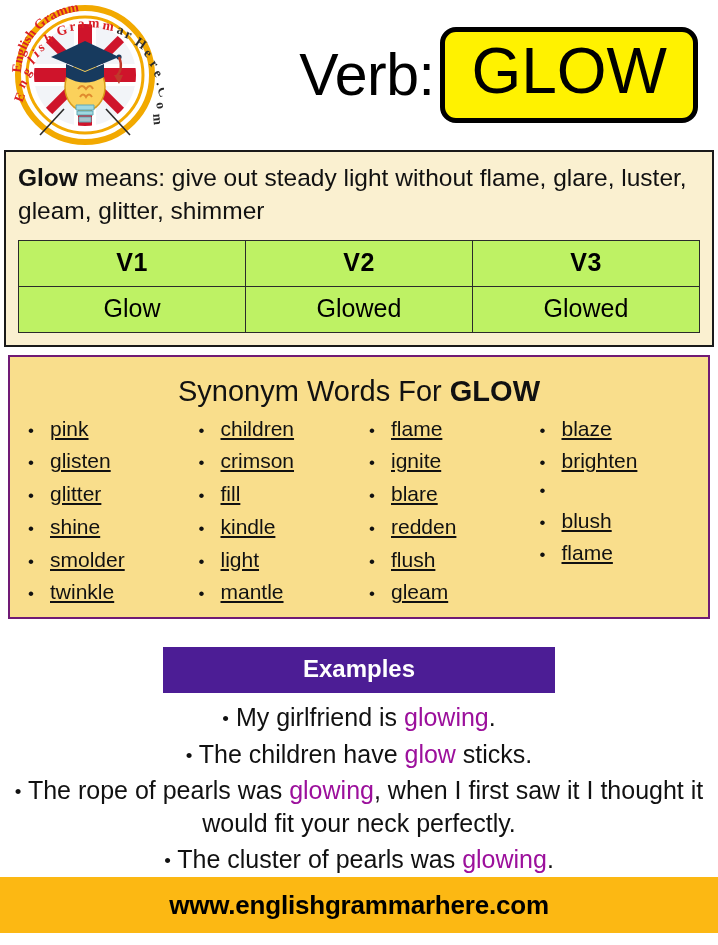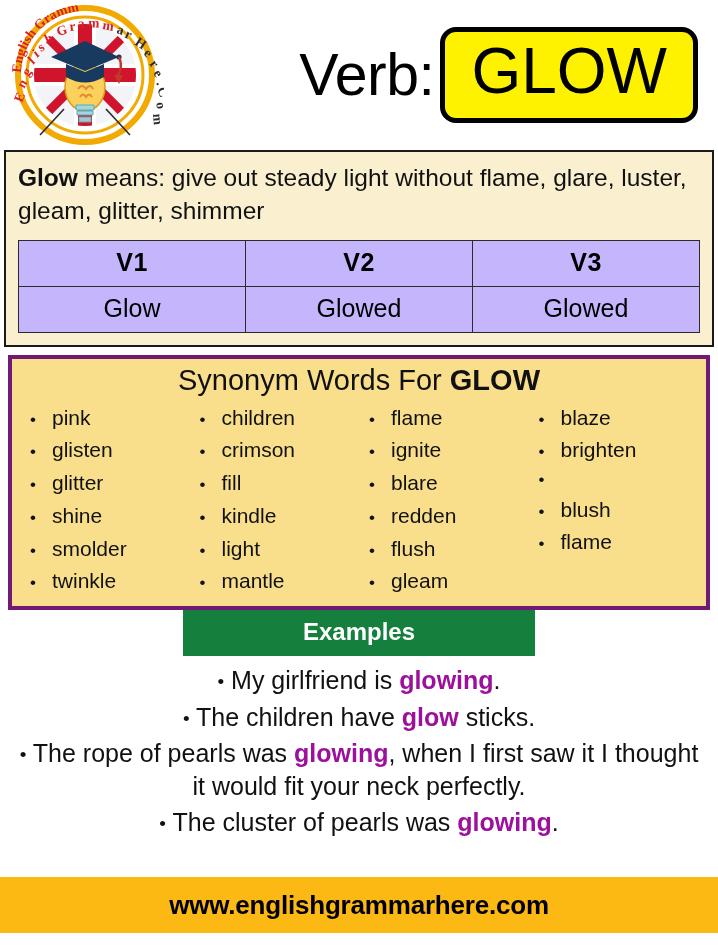--- a/index.html
+++ b/index.html
@@ -77,39 +77,39 @@
   
   .v-table {
     width: 100%;
     border-collapse: collapse;
     margin-top: 12px;
     table-layout: fixed;
   }
   .v-table td {
     border: 1.5px solid #2b2b2b;
     text-align: center;
-    background: #c4b5fd;
+    background: #bef264;
     padding: 7px 4px 9px 4px;
   }
   .v-head td {
     font-size: 25px;
     font-weight: bold;
     letter-spacing: 0.5px;
   }
   .v-body td {
     font-size: 25px;
   }
 
   
   .syn-box {
     margin: 8px 8px 0 8px;
     background: #F9DE8C;
-    border: 4px solid #701a75;
+    border: 2px solid #701a75;
     box-sizing: border-box;
-    padding: 3px 6px 8px 6px;
+    padding: 16px 6px 8px 6px;
   }
   .syn-title {
     text-align: center;
     font-size: 29px;
     padding: 2px 0 5px 0;
     color: #111;
   }
   .syn-title b { font-weight: bold; }
   .syn-cols {
     display: flex;
@@ -126,47 +126,47 @@
     line-height: 1.56;
     color: #111;
   }
   .syn-item .bullet {
     flex: 0 0 30px;
     text-align: left;
     font-size: 17px;
     padding-left: 8px;
     box-sizing: border-box;
   }
-  .syn-item .word { flex: 1 1 auto; }
+  .syn-item .word { flex: 1 1 auto; text-decoration: underline; }
 
   
   .examples-bar {
-    margin: 0 auto 0 auto;
-    width: 352px;
-    background: #15803d;
+    margin: 28px auto 0 auto;
+    width: 392px;
+    background: #4c1d95;
     color: #ffffff;
     text-align: center;
     font-size: 24px;
     font-weight: bold;
     padding: 8px 0 10px 0;
   }
   .examples-list {
     padding: 8px 10px 0 10px;
   }
   .example {
     text-align: center;
     font-size: 25px;
     line-height: 1.30;
     color: #111;
     margin-bottom: 4px;
   }
   .example .bullet { font-size: 19px; vertical-align: middle; }
   .example .hl {
     color: #9C109C;
-    font-weight: bold;
+    font-weight: normal;
   }
 
   
   .footer {
     position: absolute;
     left: 0;
     right: 0;
     bottom: 12px;
     height: 56px;
     background: #FCB813;

